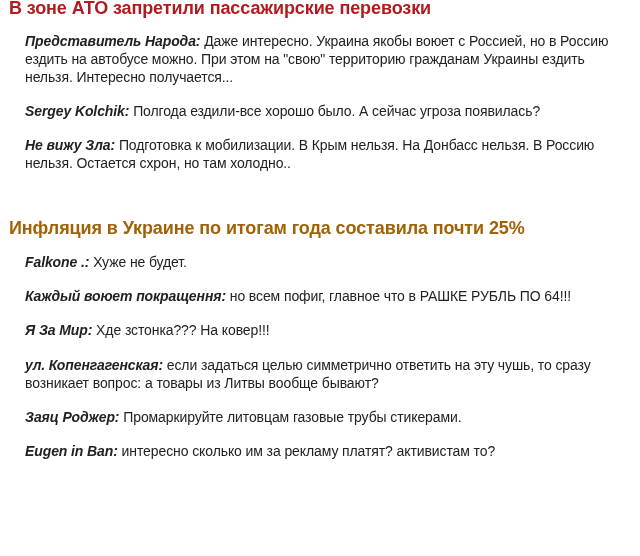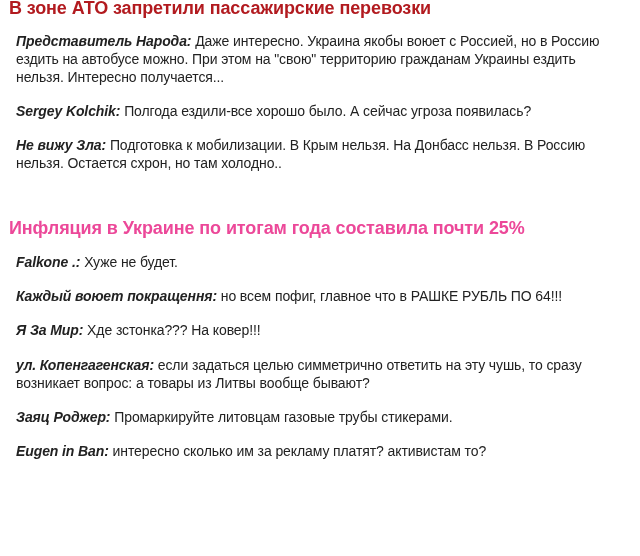--- a/index.html
+++ b/index.html
@@ -29,21 +29,21 @@
       display: block;
       color: #b21a1f;
       font-weight: bold;
       font-size: 18px;
       line-height: 16px;
       text-decoration: none;
       letter-spacing: -0.1px;
       margin: 0;
     }
     .comment {
-      margin: 7px;
+      margin: 16px;
       font-size: 14px;
       line-height: 18px;
       color: #222222;
       letter-spacing: -0.1px;
     }
     .author {
       font-weight: bold;
       font-style: italic;
       color: #222222;
     }
@@ -66,21 +66,21 @@
       <span class="author">Sergey Kolchik:</span>
       <span class="text">Полгода ездили-все хорошо было. А сейчас угроза появилась?</span>
     </p>
     <p class="comment" style="margin-top:16px;">
       <span class="author">Не вижу Зла:</span>
       <span class="text">Подготовка к мобилизации. В Крым нельзя. На Донбасс нельзя. В Россию нельзя. Остается схрон, но там холодно..</span>
     </p>
   </div>
 
   <div class="news-block">
-    <a class="headline" style="margin-top: 48px; color: #ec4899;">Инфляция в Украине по итогам года составила почти 25%</a>
+    <a class="headline" style="margin-top: 48px; color: #a16207;">Инфляция в Украине по итогам года составила почти 25%</a>
     <p class="comment" style="margin-top:17px;">
       <span class="author">Falkone .:</span>
       <span class="text">Хуже не будет.</span>
     </p>
     <p class="comment" style="margin-top:16px;">
       <span class="author">Каждый воюет покращення:</span>
       <span class="text">но всем пофиг, главное что в РАШКЕ РУБЛЬ ПО 64!!!</span>
     </p>
     <p class="comment" style="margin-top:16px;">
       <span class="author">Я За Мир:</span>

